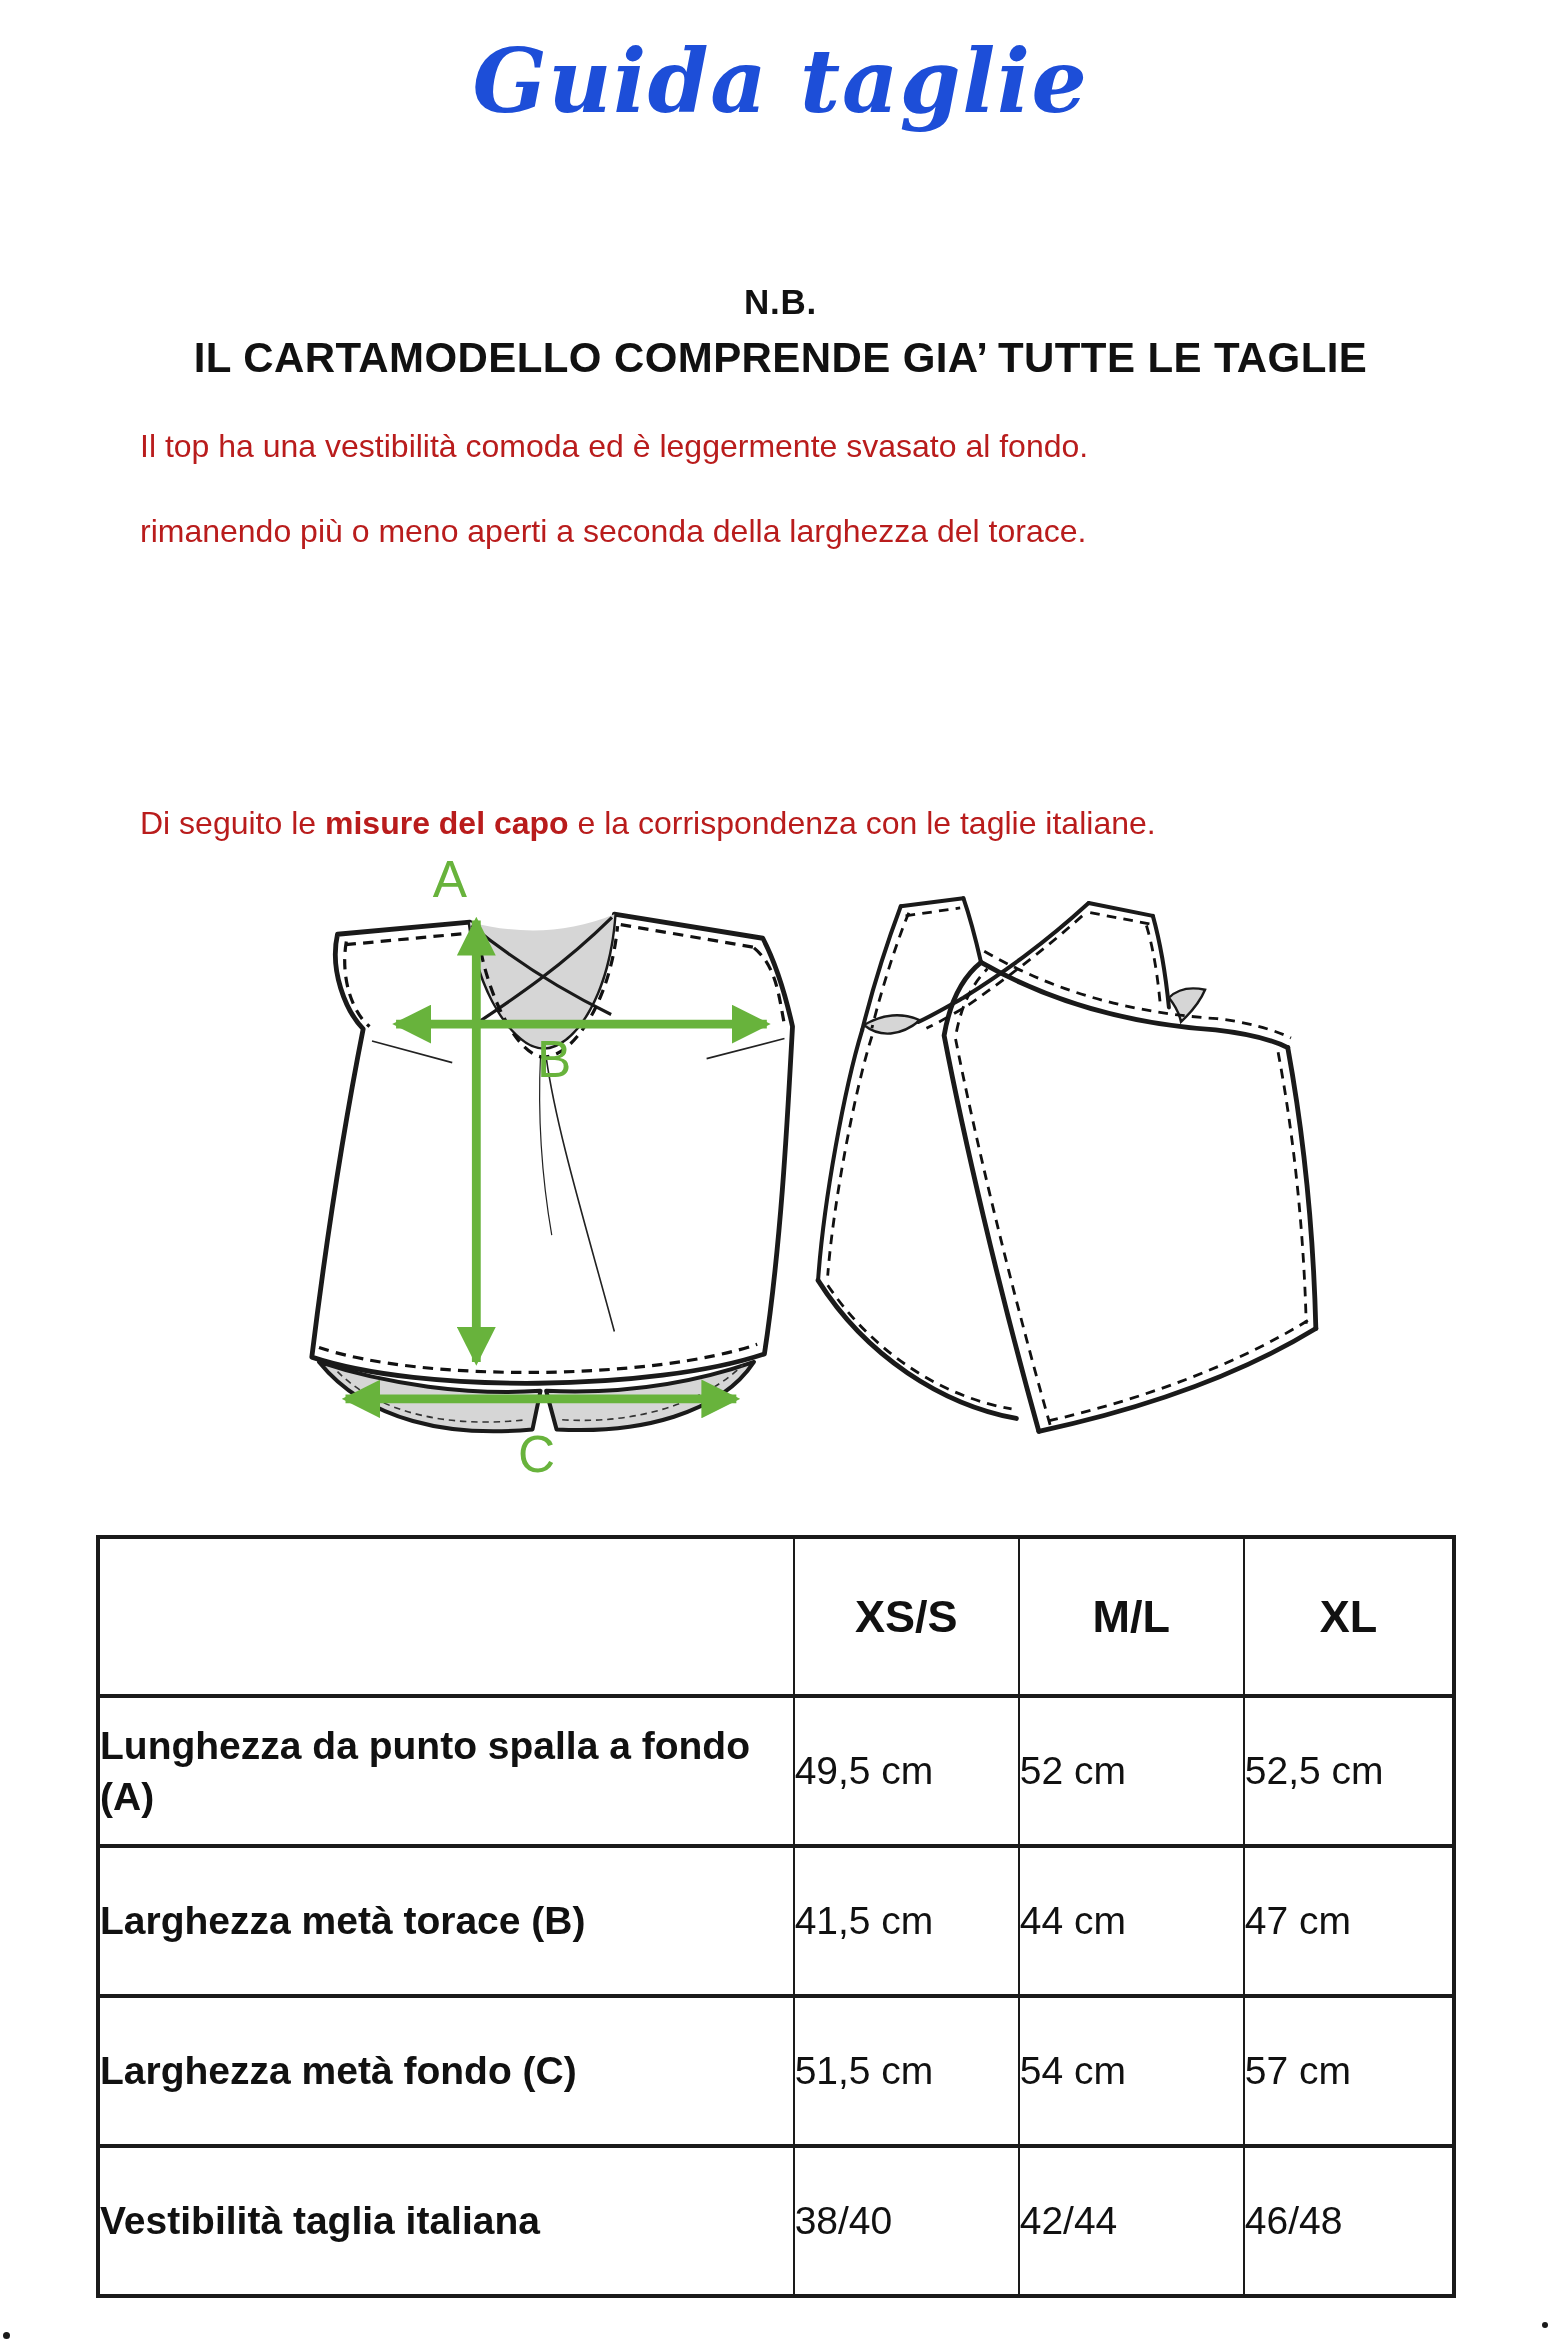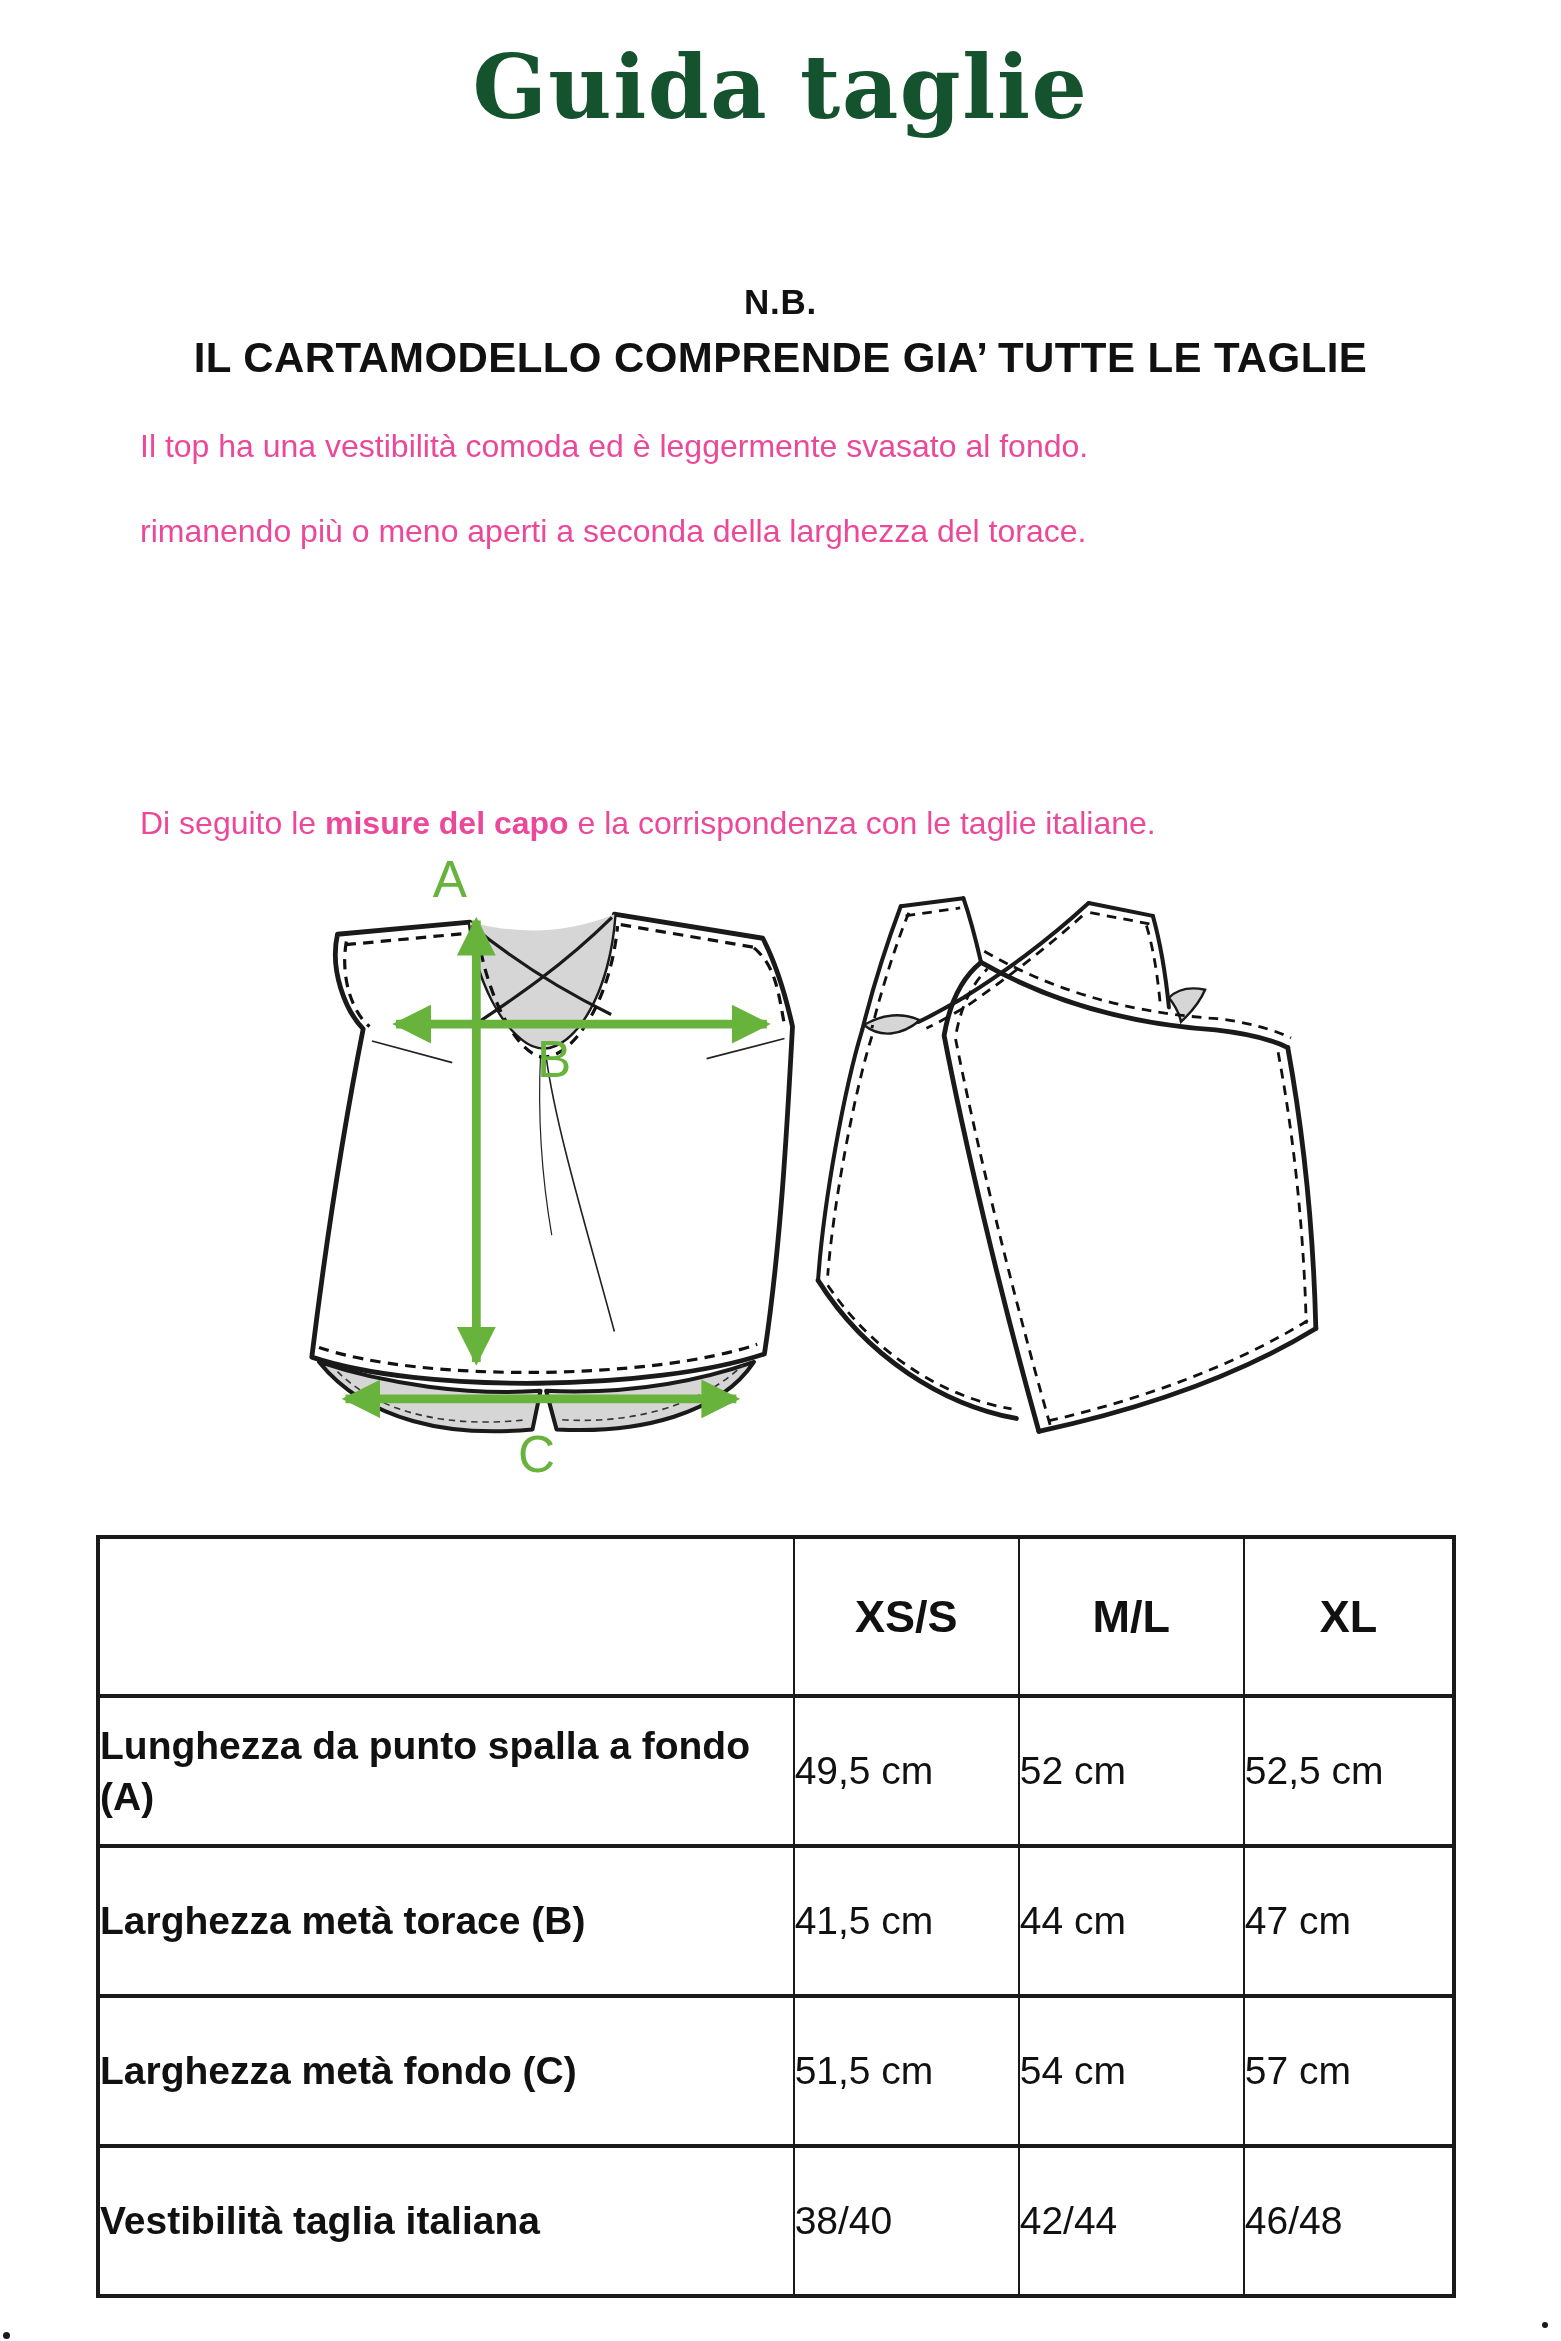--- a/index.html
+++ b/index.html
@@ -1,23 +1,23 @@
 <!DOCTYPE html>
 <html style="font-size:13px"><head>
 <meta charset="utf-8">
 <style>
   html,body{margin:0;padding:0;background:#fff;}
   #page{position:relative;width:1561px;height:2342px;background:#ffffff;overflow:hidden;
         font-family:"Liberation Sans", sans-serif;color:#111;}
   .center{position:absolute;left:0;width:1561px;text-align:center;}
-  #title{top:36px;font-family:"DejaVu Serif", serif;font-weight:bold;
-         font-size:87px;color:#14532d;letter-spacing:1.6px;}
+  #title{top:30px;font-family:"DejaVu Serif", serif;font-style:italic;font-weight:bold;
+         font-size:87px;color:#1d4ed8;letter-spacing:1.6px;}
   #nb-label{top:282px;font-weight:bold;font-size:35px;letter-spacing:0.8px;}
   #nb-heading{top:334px;font-weight:bold;font-size:42px;letter-spacing:0.4px;}
-  .para{position:absolute;left:140px;width:1281px;font-size:32px;line-height:45px;color:#ec4899;}
+  .para{position:absolute;left:140px;width:1281px;font-size:32px;line-height:45px;color:#b91c1c;}
   .jline{display:block;text-align:justify;text-align-last:justify;}
   .nline{display:block;}
   #p1{top:424px;} #p2{top:509px;} #p3{top:635px;} #p4{top:801px;}
   b{font-weight:bold;}
   .drawing{position:absolute;}
   #front-drawing{left:181px;top:858px;}
   #back-drawing{left:806px;top:895px;}
   .measure-label{font-family:"Liberation Sans", sans-serif;font-size:64px;fill:#68b33c;}
   #size-table{position:absolute;left:96px;top:1535px;width:1360px;height:759px;
               border-collapse:collapse;table-layout:fixed;}

